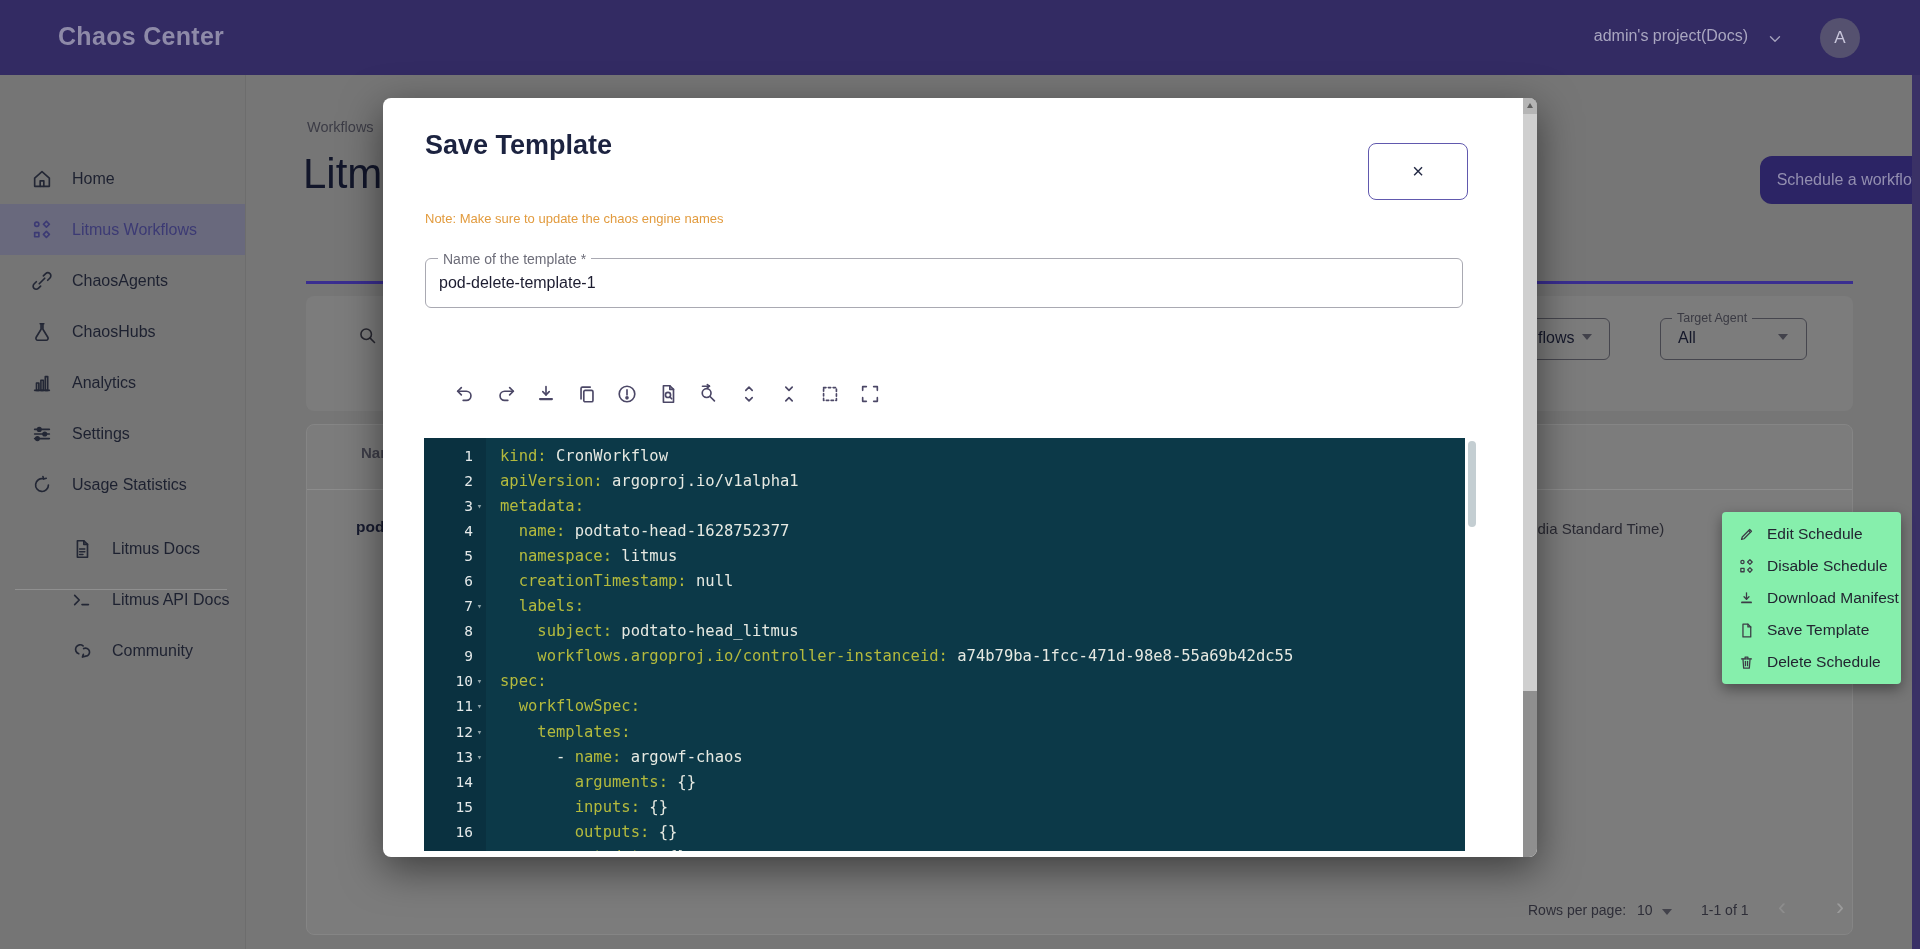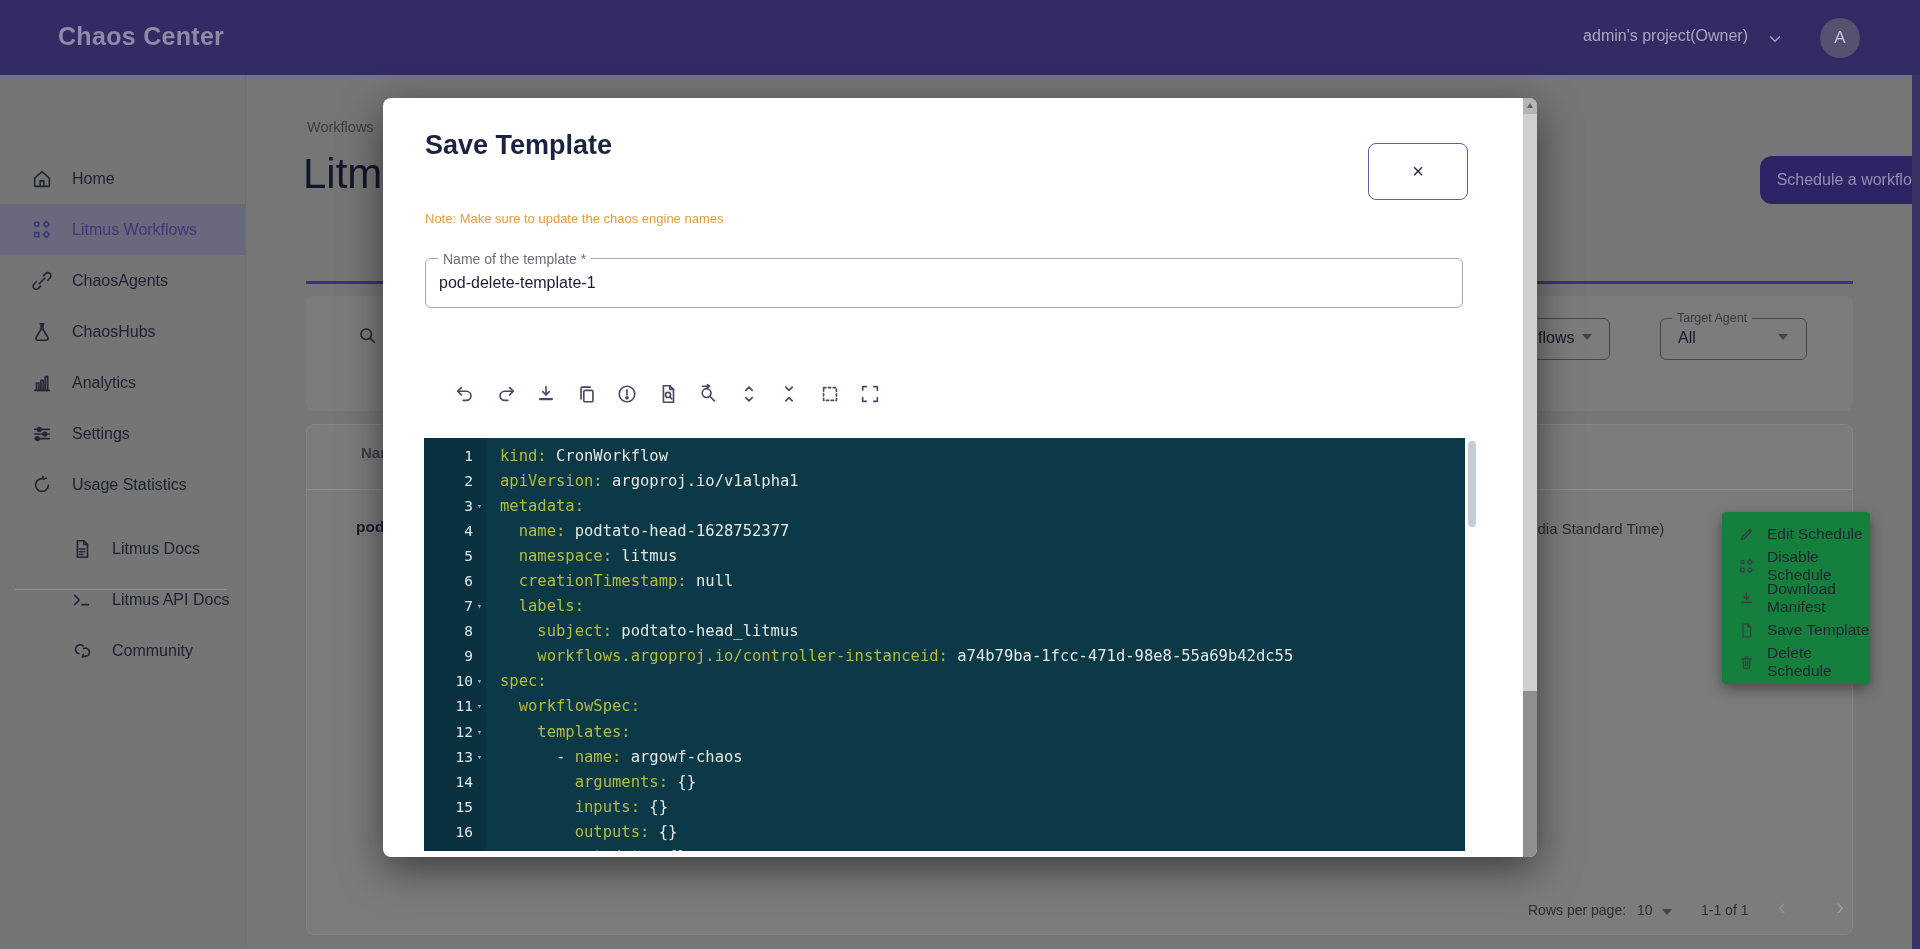--- a/index.html
+++ b/index.html
@@ -45,21 +45,21 @@
               border:1px solid #858585;box-sizing:border-box;}
   .th-name{position:absolute;left:361px;top:444px;font-size:15px;font-weight:bold;color:#3e3e49;}
   .th-line{position:absolute;left:307px;top:489px;width:1545px;height:1px;background:#8c8c8c;}
   .row-name{position:absolute;left:356px;top:518px;font-size:15.5px;font-weight:bold;color:#171b2f;}
   .row-time{position:absolute;left:1520px;top:520px;font-size:15px;color:#2a2a33;}
   .pg{position:absolute;top:902px;font-size:14px;color:#2e2e38;}
   .pg-chev{position:absolute;top:893px;font-size:24px;color:#8d8d8d;cursor:default;}
   .edge-strip{position:absolute;left:1912px;top:75px;width:8px;height:874px;background:#3a3166;}
 
   
-  .menu{position:absolute;left:1722px;top:512px;width:148px;height:172px;background:#15803d;border-radius:4px;
+  .menu{position:absolute;left:1722px;top:512px;width:179px;height:172px;background:#86efac;border-radius:4px;
         box-shadow:0 5px 14px rgba(0,0,0,.4);padding:6px 0;box-sizing:border-box;}
   .menu-item{position:relative;height:32px;display:flex;align-items:center;cursor:pointer;}
   .menu-item .icon{position:absolute;left:16px;width:17px;height:17px;color:#3c3c46;}
   .menu-item .lbl{position:absolute;left:45px;font-size:15.5px;color:#222531;}
 
   
   .modal{position:absolute;left:383px;top:98px;width:1154px;height:759px;background:#ffffff;border-radius:8px;
          box-shadow:0 12px 40px rgba(0,0,0,.5);}
   .m-title{position:absolute;left:42px;top:32px;font-size:27px;font-weight:bold;color:#1c2340;}
   .m-close{position:absolute;left:985px;top:45px;width:100px;height:57px;background:#fff;border:1.5px solid #6159ae;
@@ -94,21 +94,21 @@
       border-left:3.5px solid transparent;border-right:3.5px solid transparent;border-bottom:5px solid #5f5f5f;}
   .m-scroll .thumb{position:absolute;left:0;top:16px;width:14px;height:577px;background:#cfcfcf;}
 </style>
 </head>
 <body>
 
 <div class="stage">
 
   <div class="header">
     <div class="brand">Chaos Center</div>
-    <div class="project">admin's project(Owner)</div>
+    <div class="project">admin's project(Docs)</div>
     <span class="hdr-chev icon">
         <svg viewBox="0 0 24 24" fill="none" stroke="currentColor" stroke-width="1.8" stroke-linecap="round" stroke-linejoin="round">
           <path d="M6 9 L12 15 L18 9"></path>
         </svg>
       </span>
     <div class="avatar">A</div>
   </div>
 
   <div class="sidebar">
     <div class="side-nav">

